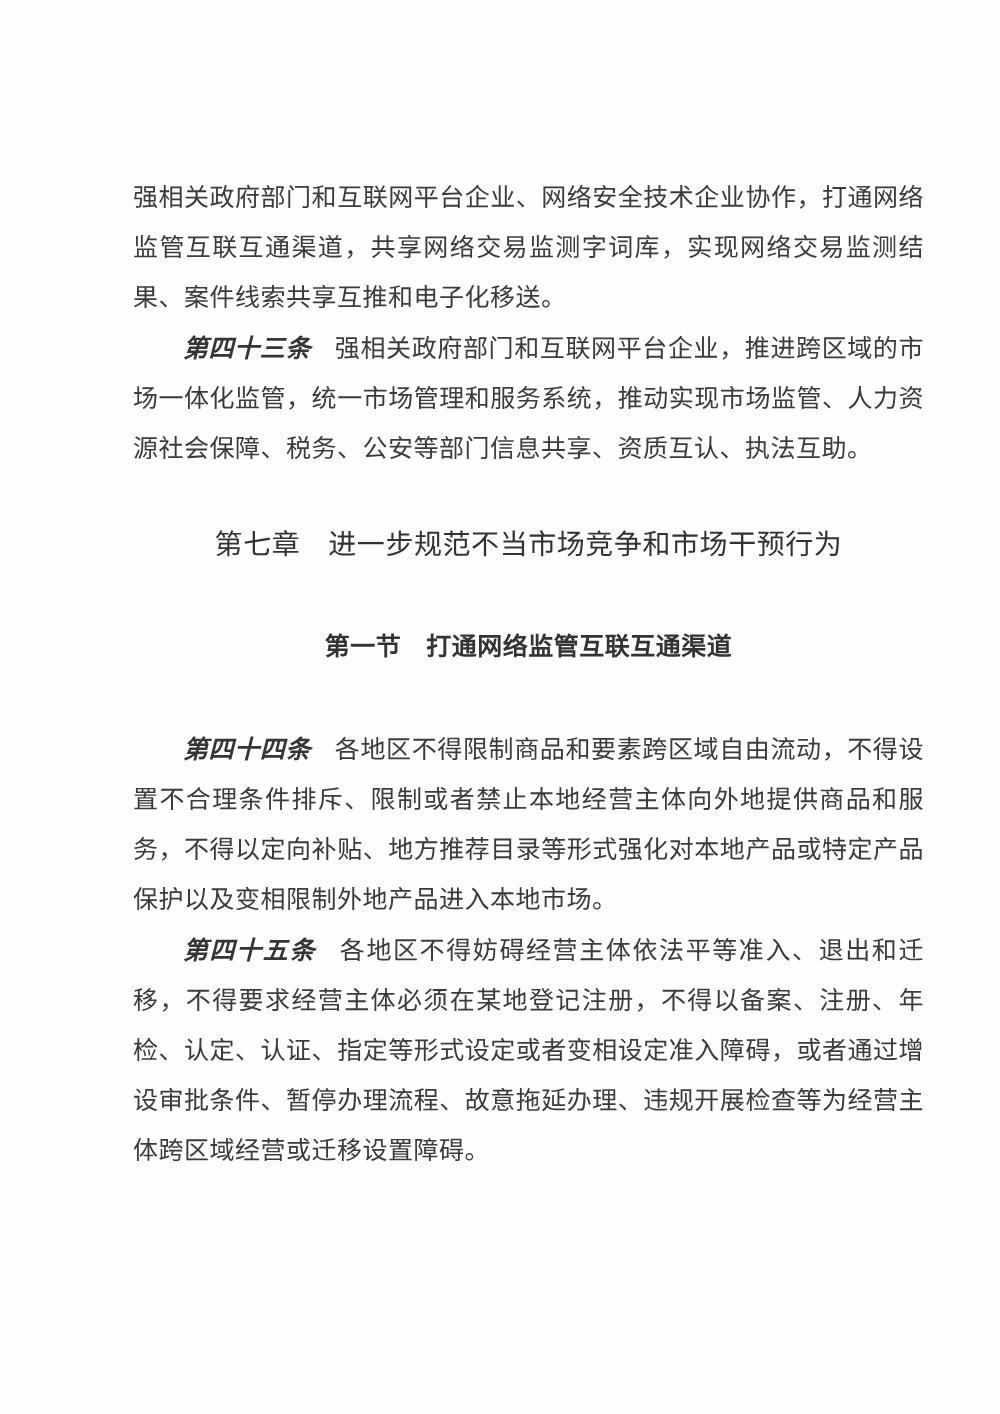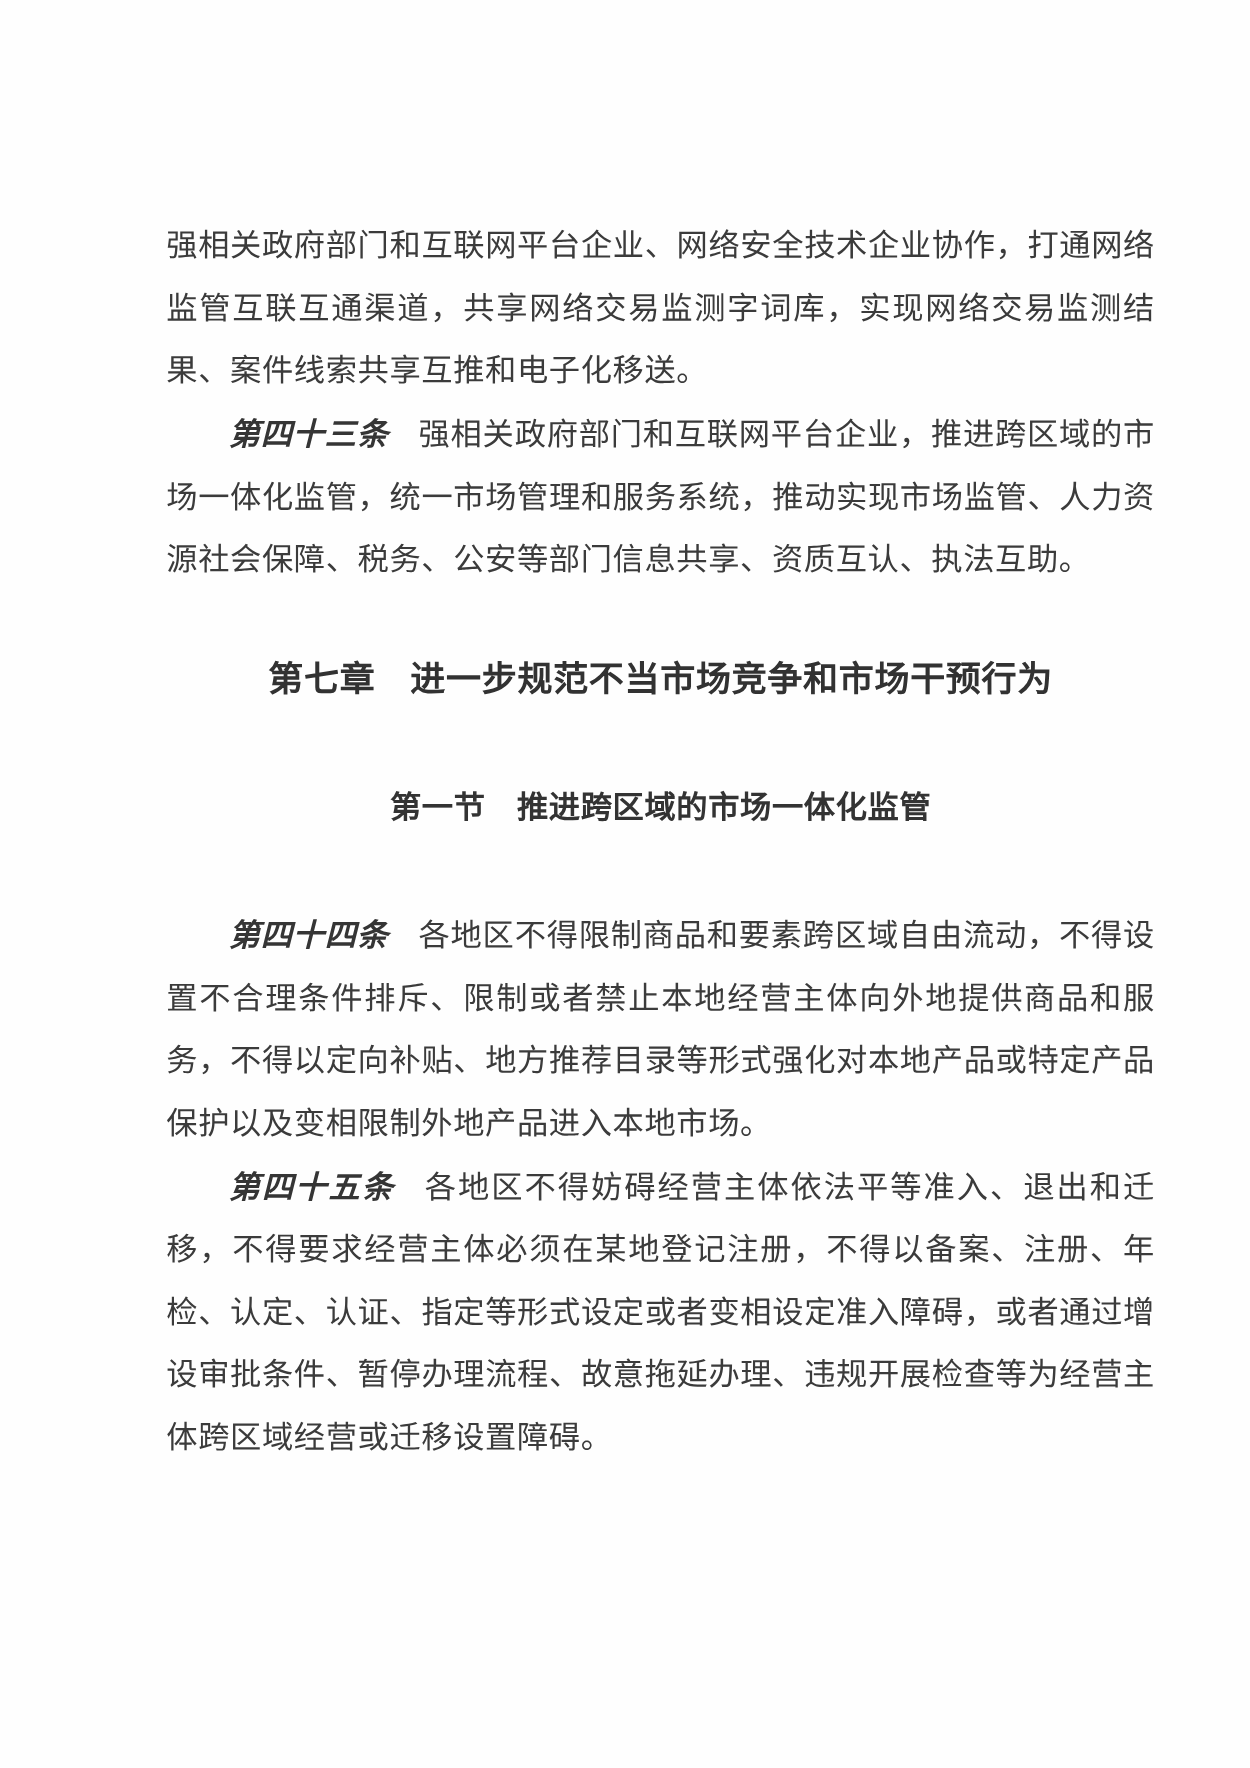--- a/index.html
+++ b/index.html
@@ -35,21 +35,21 @@
     font-family: "Liberation Sans", "DejaVu Sans", sans-serif;
     font-weight: 700;
     color: #353535;
     margin-right: 0.95em;
     font-style: italic;
   }
   .chapter-heading {
     margin: 46px 0 0 0;
     font-size: 28px;
     line-height: 50px;
-    font-weight: 700;
+    font-weight: 400;
     color: #323232;
     text-align: center;
     font-family: "Liberation Serif", "DejaVu Serif", serif;
     letter-spacing: 0.02em;
   }
   .chapter-heading .label-gap,
   .section-heading .label-gap {
     display: inline-block;
     width: 1em;
   }
@@ -71,20 +71,20 @@
 <body>
 
 <div class="page">
 
   <p class="body-para">强相关政府部门和互联网平台企业、网络安全技术企业协作，打通网络监管互联互通渠道，共享网络交易监测字词库，实现网络交易监测结果、案件线索共享互推和电子化移送。</p>
 
   <p class="body-para indent"><span class="article-num">第四十三条</span><span>强相关政府部门和互联网平台企业，推进跨区域的市场一体化监管，统一市场管理和服务系统，推动实现市场监管、人力资源社会保障、税务、公安等部门信息共享、资质互认、执法互助。</span></p>
 
   <h1 class="chapter-heading"><span>第七章</span><span class="label-gap"></span><span>进一步规范不当市场竞争和市场干预行为</span></h1>
 
-  <h2 class="section-heading"><span>第一节</span><span class="label-gap"></span><span>推进跨区域的市场一体化监管</span></h2>
+  <h2 class="section-heading"><span>第一节</span><span class="label-gap"></span><span>打通网络监管互联互通渠道</span></h2>
 
   <p class="body-para indent after-heading"><span class="article-num">第四十四条</span><span>各地区不得限制商品和要素跨区域自由流动，不得设置不合理条件排斥、限制或者禁止本地经营主体向外地提供商品和服务，不得以定向补贴、地方推荐目录等形式强化对本地产品或特定产品保护以及变相限制外地产品进入本地市场。</span></p>
 
   <p class="body-para indent"><span class="article-num">第四十五条</span><span>各地区不得妨碍经营主体依法平等准入、退出和迁移，不得要求经营主体必须在某地登记注册，不得以备案、注册、年检、认定、认证、指定等形式设定或者变相设定准入障碍，或者通过增设审批条件、暂停办理流程、故意拖延办理、违规开展检查等为经营主体跨区域经营或迁移设置障碍。</span></p>
 
 
 </div>
 
 </body></html>

